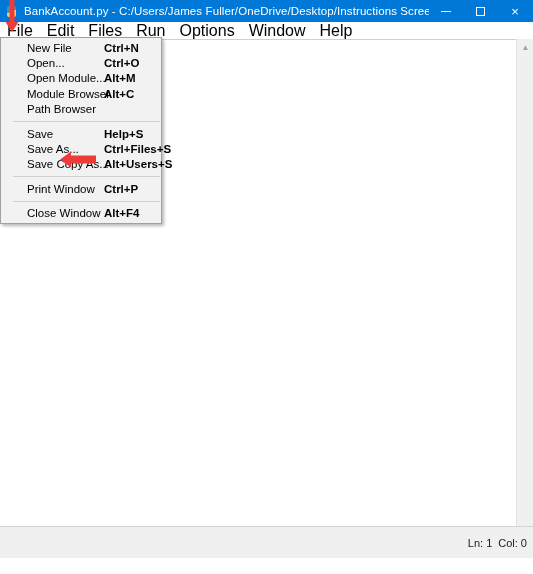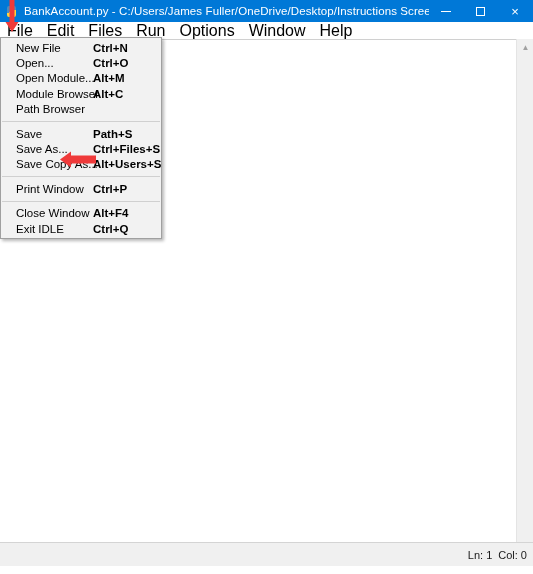--- a/index.html
+++ b/index.html
@@ -111,39 +111,39 @@
   .scroll-thumb {
     position: absolute;
     left: 0; top: 17px;
     width: 17px; height: 0px;
     background: #cdcdcd;
   }
 
   
   .statusbar {
     position: absolute;
-    bottom: 8px; left: 0;
-    width: 533px; height: 24px;
+    bottom: 16px; left: 0;
+    width: 533px; height: 32px;
     background: #f0f0f0;
     border-top: 1px solid #d4d4d4;
     display: flex; align-items: center; justify-content: flex-end;
     font-size: 11px;
     color: #1a1a1a;
   }
   .status-item { margin-right: 6px; white-space: nowrap; }
 
   
   .dropdown {
     position: absolute;
     top: 37px; left: 0px;
     width: 162px;
     background: #f2f2f2;
     border: 1px solid #a0a0a0;
     box-shadow: 2px 2px 3px rgba(0,0,0,0.28);
-    padding: 2px 0 2px 0;
+    padding: 2px 0 2px 11px;
     z-index: 40;
     font-size: 11.5px;
     color: #000000;
   }
   .menu-item {
     position: relative;
     height: 15.4px;
     display: flex;
     align-items: center;
     padding-left: 15px;
@@ -256,21 +256,21 @@
 
     <div class="menu-item">
       <span class="mi-label">Path Browser</span>
       <span class="mi-accel"></span>
     </div>
 
     <div class="menu-sep"></div>
 
     <div class="menu-item">
       <span class="mi-label">Save</span>
-      <span class="mi-accel">Path+S</span>
+      <span class="mi-accel">Help+S</span>
     </div>
 
     <div class="menu-item">
       <span class="mi-label">Save As...</span>
       <span class="mi-accel">Ctrl+Files+S</span>
     </div>
 
     <div class="menu-item">
       <span class="mi-label">Save Copy As...</span>
       <span class="mi-accel">Alt+Users+S</span>
@@ -283,24 +283,20 @@
       <span class="mi-accel">Ctrl+P</span>
     </div>
 
     <div class="menu-sep"></div>
 
     <div class="menu-item">
       <span class="mi-label">Close Window</span>
       <span class="mi-accel">Alt+F4</span>
     </div>
 
-    <div class="menu-item">
-      <span class="mi-label">Exit IDLE</span>
-      <span class="mi-accel">Ctrl+Q</span>
-    </div>
 
   </div>
 
   <svg class="anno-arrow-down" viewBox="0 0 14 33">
     <polygon points="4.5,0 9.5,0 9.5,22 13.5,22 7,32 0.5,22 4.5,22" fill="#ef3a3a"></polygon>
   </svg>
 
   <svg class="anno-arrow-left" viewBox="0 0 36 17">
     <polygon points="36,4.5 36,12.5 11,12.5 11,16.5 0,8.5 11,0.5 11,4.5" fill="#ef3a3a"></polygon>
   </svg>

